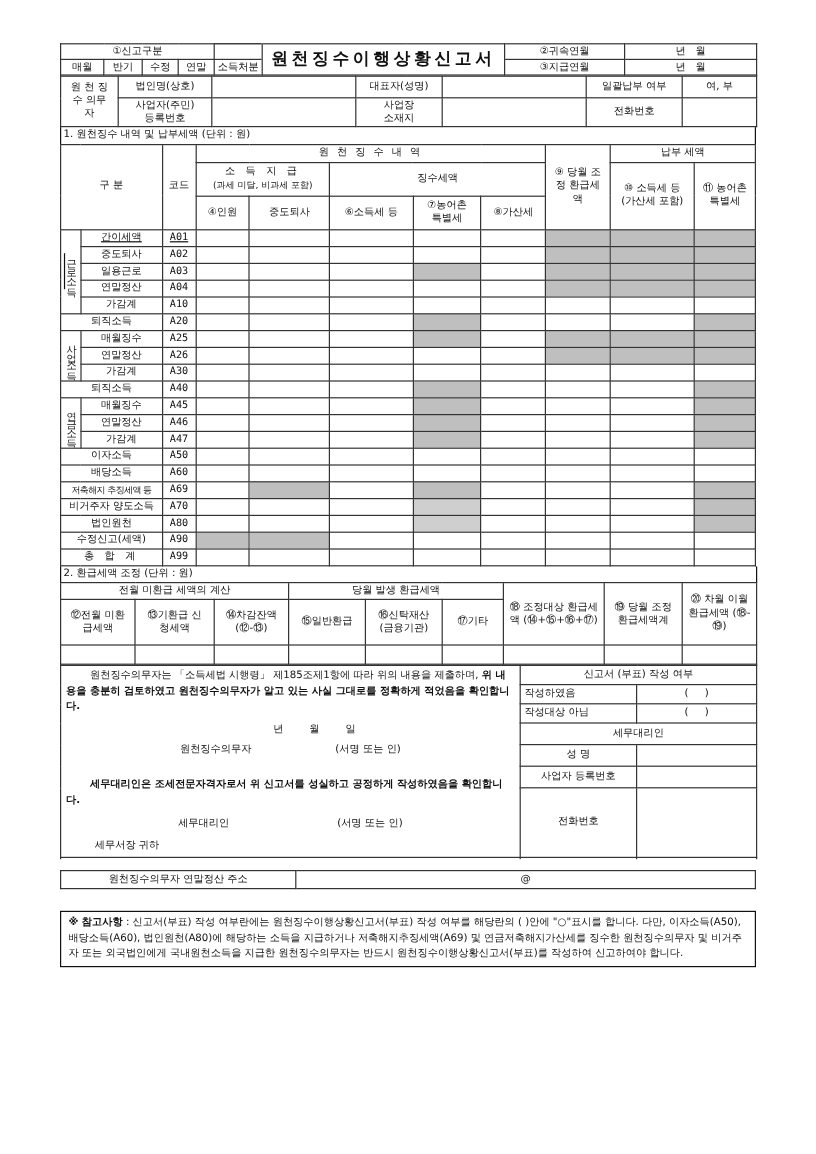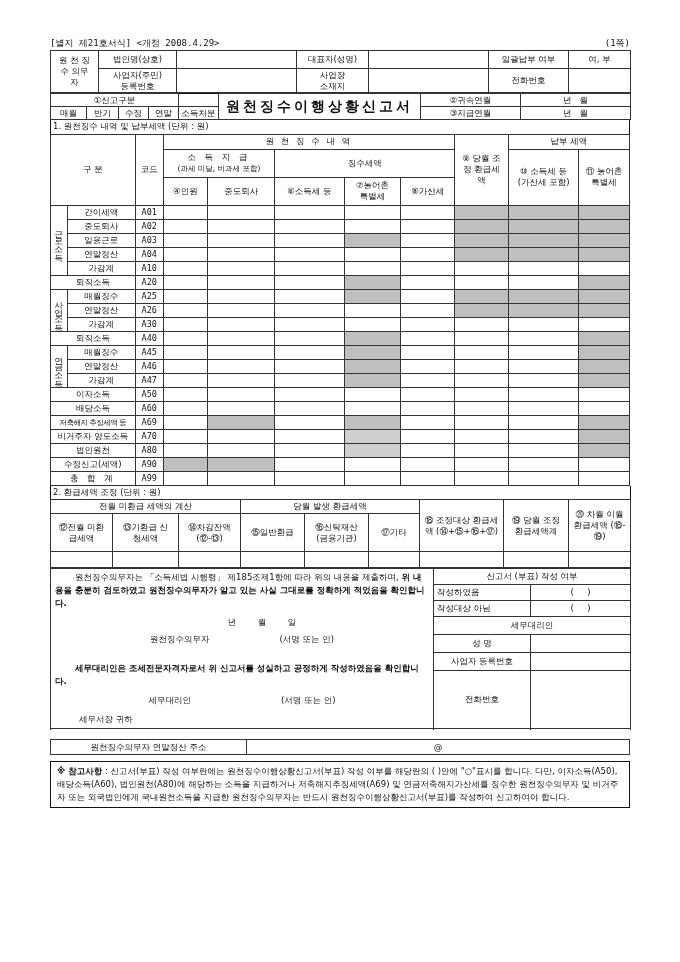--- a/index.html
+++ b/index.html
@@ -11,64 +11,30 @@
   .outer { border:1.5px solid #111; }
   .g { background:#bfbfbf; }
   .gl { background:#cfcfcf; }
   .title { font-size:14px; font-weight:bold; letter-spacing:3px; font-family:"DejaVu Serif", serif; }
   .sec { text-align:left; padding-left:2px; border-left:1.5px solid #111; border-right:1.5px solid #111; }
   .vert { writing-mode:vertical-rl; text-orientation:upright; letter-spacing:-1px; font-size:8.5px; }
   .r { height:14px; }
   .hdr td { height:14px; }
   .decl { text-align:left; padding:2px 4px; font-size:8.5px; line-height:13px; }
   .bold { font-weight:bold; }
-  .note { border:1.5px solid #111; padding:3px 6px; font-size:8.5px; line-height:13px; margin-top:6px; }
+  .note { border:1.5px solid #111; padding:3px 6px; font-size:8.5px; line-height:13px; margin-top:18px; }
   .paper { text-align:right; font-size:8.5px; font-family:"DejaVu Sans Mono", monospace; margin-top:1px; }
   .center { text-align:center; }
   .left { text-align:left; padding-left:3px; }
 </style>
 </head>
 <body>
 
 <div class="page">
-  <div class="topline">
-    <span>[별지 제21호서식] &lt;개정 2008.4.29&gt;</span>
-    <span>(1쪽)</span>
-  </div>
-
-  <table class="outer" style="border-top:none">
-    <colgroup>
-      <col style="width:48px">
-        <col style="width:78px">
-        <col style="width:120px">
-        <col style="width:72px">
-        <col style="width:120px">
-        <col style="width:80px">
-        <col style="width:62px">
-    </colgroup>
-    <tbody>
-        <tr style="height:18px">
-      <td rowspan="2" style="padding:0 8px">원 천 징 수 의무자</td>
-      <td>법인명(상호)</td>
-      <td></td>
-      <td>대표자(성명)</td>
-      <td></td>
-      <td>일괄납부 여부</td>
-      <td>여, 부</td>
-    </tr>
-    <tr style="height:24px">
-      <td style="padding:0 10px">사업자(주민) 등록번호</td>
-      <td></td>
-      <td style="padding:0 18px">사업장 소재지</td>
-      <td></td>
-      <td>전화번호</td>
-      <td></td>
-    </tr>
-  </tbody>
-    </table>
+
   <table class="outer">
     <colgroup>
       <col style="width:36px">
         <col style="width:32px">
         <col style="width:30px">
         <col style="width:30px">
         <col style="width:40px">
       <col style="width:120px">
         <col style="width:82px">
         <col style="width:100px">
@@ -83,20 +49,50 @@
       <td style="white-space:pre">년   월</td>
     </tr>
     <tr style="height:13px">
       <td>매월</td>
       <td>반기</td>
       <td>수정</td>
       <td>연말</td>
       <td>소득처분</td>
       <td>③지급연월</td>
       <td style="white-space:pre">년   월</td>
+    </tr>
+  </tbody>
+    </table>
+  <table class="outer" style="border-top:none">
+    <colgroup>
+      <col style="width:48px">
+        <col style="width:78px">
+        <col style="width:120px">
+        <col style="width:72px">
+        <col style="width:120px">
+        <col style="width:80px">
+        <col style="width:62px">
+    </colgroup>
+    <tbody>
+        <tr style="height:18px">
+      <td rowspan="2" style="padding:0 8px">원 천 징 수 의무자</td>
+      <td>법인명(상호)</td>
+      <td></td>
+      <td>대표자(성명)</td>
+      <td></td>
+      <td>일괄납부 여부</td>
+      <td>여, 부</td>
+    </tr>
+    <tr style="height:24px">
+      <td style="padding:0 10px">사업자(주민) 등록번호</td>
+      <td></td>
+      <td style="padding:0 18px">사업장 소재지</td>
+      <td></td>
+      <td>전화번호</td>
+      <td></td>
     </tr>
   </tbody>
     </table>
 
   <table class="outer" style="border-top:none">
     <colgroup>
       <col style="width:16px">
         <col style="width:66px">
         <col style="width:27px">
       <col style="width:43px">
@@ -130,21 +126,21 @@
     </tr>
     <tr style="height:28px">
       <td>④인원</td>
       <td>중도퇴사</td>
       <td>⑥소득세 등</td>
       <td style="padding:0 6px">⑦농어촌 특별세</td>
       <td>⑧가산세</td>
     </tr>
     </tbody>
       <tbody id="s1rows">
-        <tr class="r" style="height: 14px;">
+        <tr class="r" style="height: 14px; text-decoration: underline;">
           <td rowspan="5" class="vert">근로소득</td>
           <td>간이세액</td>
           <td style="font-family: &quot;DejaVu Sans Mono&quot;, monospace;">A01</td>
           <td></td>
           <td></td>
           <td></td>
           <td></td>
           <td></td>
           <td class="g"></td>
           <td class="g"></td>

